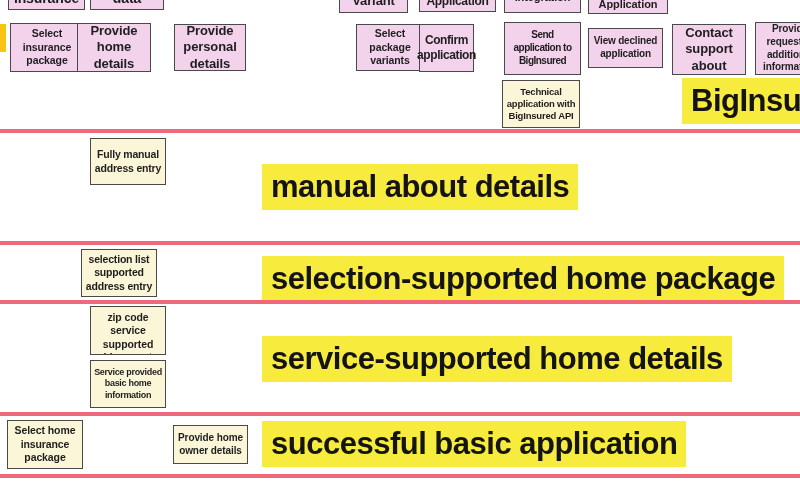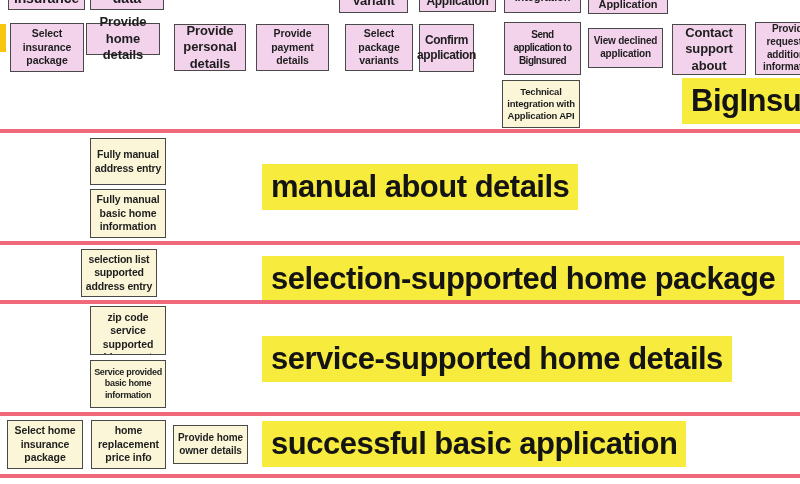--- a/index.html
+++ b/index.html
@@ -33,52 +33,49 @@
   <div class="card pink top-cut" style="left:8px;top:-45px;width:77px;height:55px;font-size:14px;padding-bottom:1px">insurance</div>
   <div class="card pink top-cut" style="left:90px;top:-45px;width:74px;height:55px;font-size:14px;padding-bottom:1px">data</div>
   <div class="card pink top-cut" style="left:339px;top:-42px;width:69px;height:55px;font-size:13px;padding-bottom:2px">Variant</div>
   <div class="card pink top-cut" style="left:419px;top:-43px;width:77px;height:55px;font-size:12px;letter-spacing:-0.3px;padding-bottom:2px">Application</div>
   <div class="card pink top-cut" style="left:504px;top:-42px;width:77px;height:55px;font-size:11px;padding-bottom:8px">Integration</div>
   <div class="card pink top-cut" style="left:588px;top:-41px;width:80px;height:55px;font-size:11px;padding-bottom:2px">Application</div>
 
   <div class="gold-bar" style="left:0;top:24px;width:6px;height:28px"></div>
 
   <div class="card pink" style="left:10px;top:23px;width:74px;height:49px;font-size:10.5px">Select insurance package</div>
-  <div class="card pink" style="left:86px;top:23px;width:74px;height:32px;font-size:13px">Provide home details</div>
+  <div class="card pink" style="left:77px;top:23px;width:74px;height:49px;font-size:13px">Provide home details</div>
   <div class="card pink" style="left:174px;top:24px;width:72px;height:47px;font-size:13px">Provide personal details</div>
-  <div class="card pink" style="left:256px;top:24px;width:73px;height:47px;font-size:10.5px">Provide payment details</div>
-  <div class="card pink" style="left:345px;top:24px;width:68px;height:47px;font-size:10.5px">Select package variants</div>
+  <div class="card pink" style="left:356px;top:24px;width:68px;height:47px;font-size:10.5px">Select package variants</div>
   <div class="card pink" style="left:419px;top:24px;width:55px;height:48px;font-size:12px;letter-spacing:-0.4px">Confirm application</div>
   <div class="card pink" style="left:504px;top:22px;width:77px;height:53px;font-size:10px;letter-spacing:-0.5px">Send application to BigInsured</div>
   <div class="card pink" style="left:588px;top:28px;width:75px;height:40px;font-size:10px;letter-spacing:-0.2px">View declined application</div>
   <div class="card pink" style="left:672px;top:24px;width:74px;height:51px;font-size:13px">Contact support about</div>
   <div class="card pink" style="left:755px;top:22px;width:70px;height:53px;font-size:10px">Provide requested additional information</div>
 
-  <div class="card cream" style="left:502px;top:80px;width:78px;height:48px;font-size:9.5px;letter-spacing:-0.2px">Technical integration with Application API</div>
+  <div class="card cream" style="left:502px;top:80px;width:78px;height:48px;font-size:9.5px;letter-spacing:-0.2px">Technical application with BigInsured API</div>
   <div class="hl" style="left:682px;top:78px">BigInsured</div>
 
   <div class="divider" style="top:129px"></div>
 
   <div class="card cream" style="left:90px;top:138px;width:76px;height:47px;font-size:10.5px;letter-spacing:-0.2px">Fully manual address entry</div>
-  <div class="card cream" style="left:90px;top:189px;width:76px;height:49px;font-size:10.5px">Fully manual basic home information</div>
   <div class="hl" style="left:262px;top:164px">manual about details</div>
 
   <div class="divider" style="top:241px"></div>
 
   <div class="card cream" style="left:81px;top:249px;width:76px;height:48px;font-size:10.5px;letter-spacing:-0.2px">selection list supported address entry</div>
   <div class="hl" style="left:262px;top:256px">selection-supported home package</div>
 
   <div class="divider" style="top:300px"></div>
 
   <div class="card cream clip-top" style="left:90px;top:306px;width:76px;height:49px;font-size:10.5px">zip code service supported address entry</div>
   <div class="card cream" style="left:90px;top:360px;width:76px;height:48px;font-size:9px;letter-spacing:-0.3px">Service provided basic home information</div>
   <div class="hl" style="left:262px;top:336px">service-supported home details</div>
 
   <div class="divider" style="top:412px"></div>
 
   <div class="card cream" style="left:7px;top:420px;width:76px;height:49px;font-size:10.5px">Select home insurance package</div>
-  <div class="card cream" style="left:91px;top:420px;width:75px;height:49px;font-size:10.5px">home replacement price info</div>
   <div class="card cream" style="left:173px;top:425px;width:75px;height:39px;font-size:10px">Provide home owner details</div>
   <div class="hl" style="left:262px;top:421px">successful basic application</div>
 
   <div class="divider" style="top:474px"></div>
 
 </div>
 
 </body></html>

